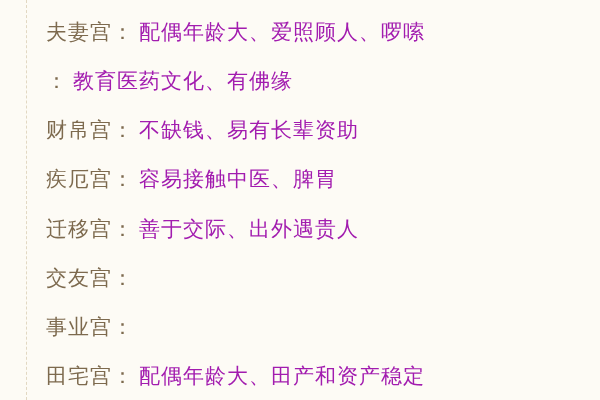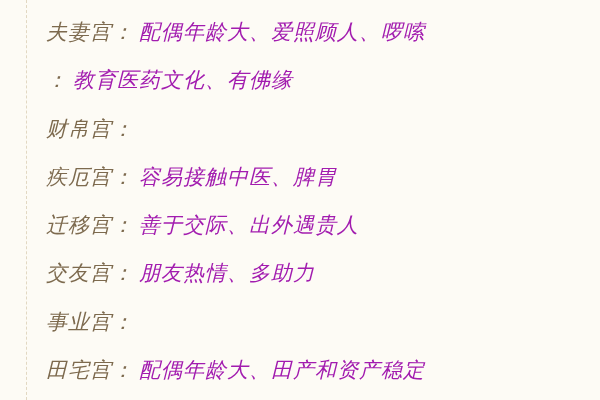--- a/index.html
+++ b/index.html
@@ -32,23 +32,22 @@
   .list {
     position: absolute;
     left: 46px;
     top: 0;
     right: 8px;
     bottom: 0;
     display: flex;
     flex-direction: column;
     justify-content: space-between;
     padding-top: 18px;
-    padding-bottom: 16px;
+    padding-bottom: 10px;
     box-sizing: border-box;
-    font-style: italic;
   }
   .row {
     display: flex;
     align-items: baseline;
     white-space: nowrap;
   }
   .label {
     color: #7d6a4e;
     font-size: 21px;
     letter-spacing: 1px;
@@ -82,38 +81,38 @@
     </div>
 
     <div class="row">
       <span class="colon">：</span>
       <span class="value">教育医药文化、有佛缘</span>
     </div>
 
     <div class="row">
       <span class="label">财帛宫</span>
       <span class="colon">：</span>
+      <span class="value">不缺钱、易有长辈资助</span>
     </div>
 
     <div class="row">
       <span class="label">疾厄宫</span>
       <span class="colon">：</span>
       <span class="value">容易接触中医、脾胃</span>
     </div>
 
     <div class="row">
       <span class="label">迁移宫</span>
       <span class="colon">：</span>
       <span class="value">善于交际、出外遇贵人</span>
     </div>
 
     <div class="row">
       <span class="label">交友宫</span>
       <span class="colon">：</span>
-      <span class="value">朋友热情、多助力</span>
     </div>
 
     <div class="row">
       <span class="label">事业宫</span>
       <span class="colon">：</span>
     </div>
 
     <div class="row">
       <span class="label">田宅宫</span>
       <span class="colon">：</span>

